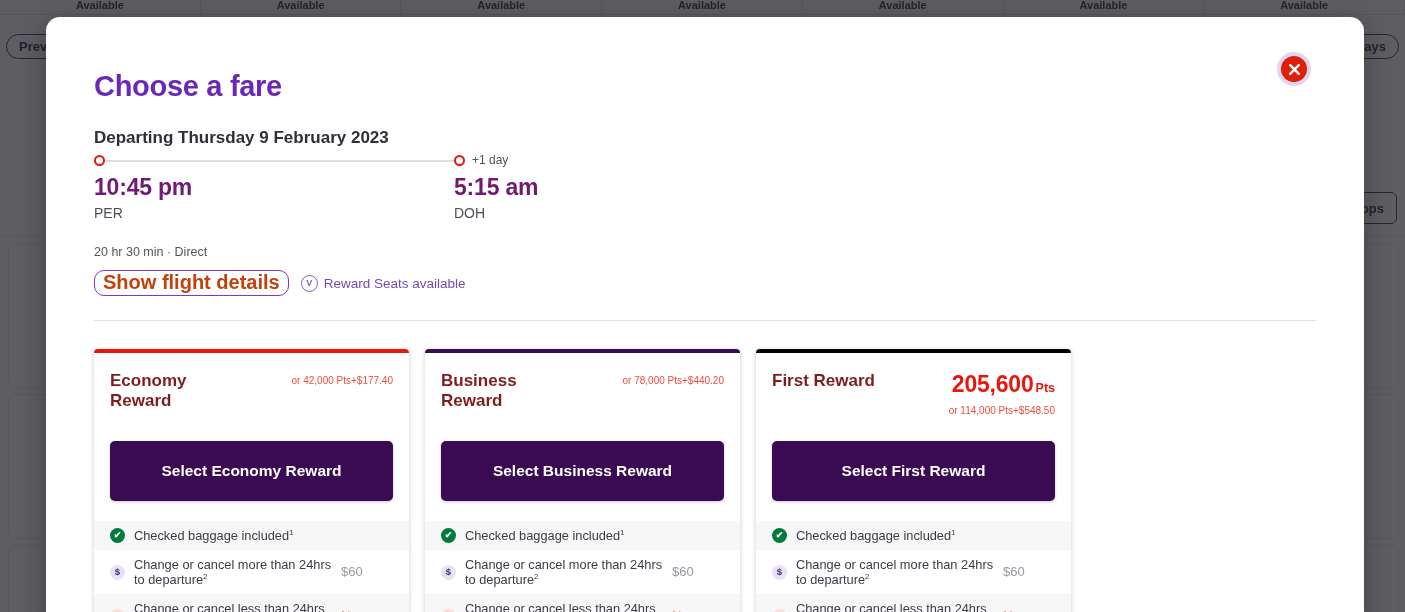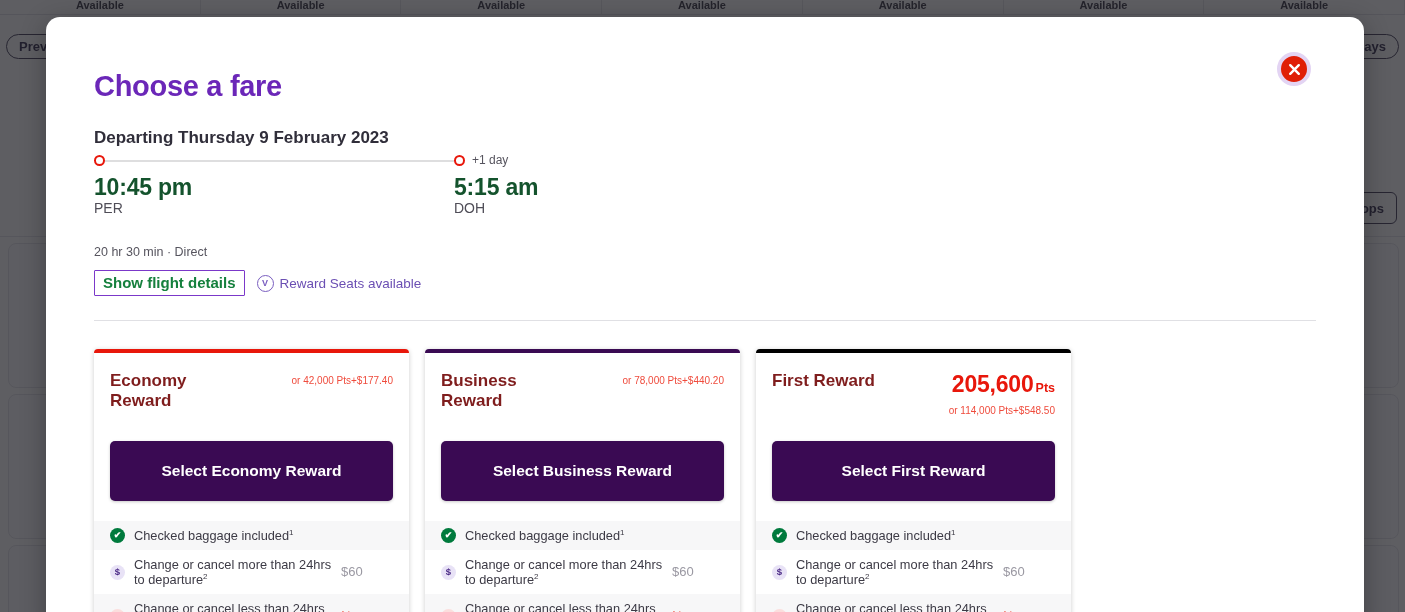--- a/index.html
+++ b/index.html
@@ -179,48 +179,49 @@
   }
   .seg {
     position: absolute;
     top: 0;
   }
   .seg.dep { left: 0; }
   .seg.arr { left: 360px; }
   .seg-time {
     font-size: 23px;
     font-weight: 700;
-    color: #14532d;
+    color: #701a75;
     line-height: 26px;
     letter-spacing: -0.2px;
   }
   .seg-code {
     font-size: 14px;
     color: #4f4d57;
+    margin-top: 5px;
     line-height: 17px;
   }
   .duration {
     font-size: 12.5px;
     color: #56545e;
     margin-top: 2px;
     line-height: 16px;
   }
 
   .actions-row {
     display: flex;
     align-items: center;
     gap: 12px;
     margin-top: 10px;
   }
   .details-btn {
     border: 1px solid #7b38c9;
-    border-radius: 1px;
+    border-radius: 10px;
     background: #ffffff;
-    color: #15803d;
-    font-size: 15px;
+    color: #c2410c;
+    font-size: 20px;
     font-weight: 700;
     padding: 3px 8px 4px;
     cursor: pointer;
     font-family: inherit;
     line-height: 17px;
   }
   .reward-avail {
     display: flex;
     align-items: center;
     gap: 6px;

